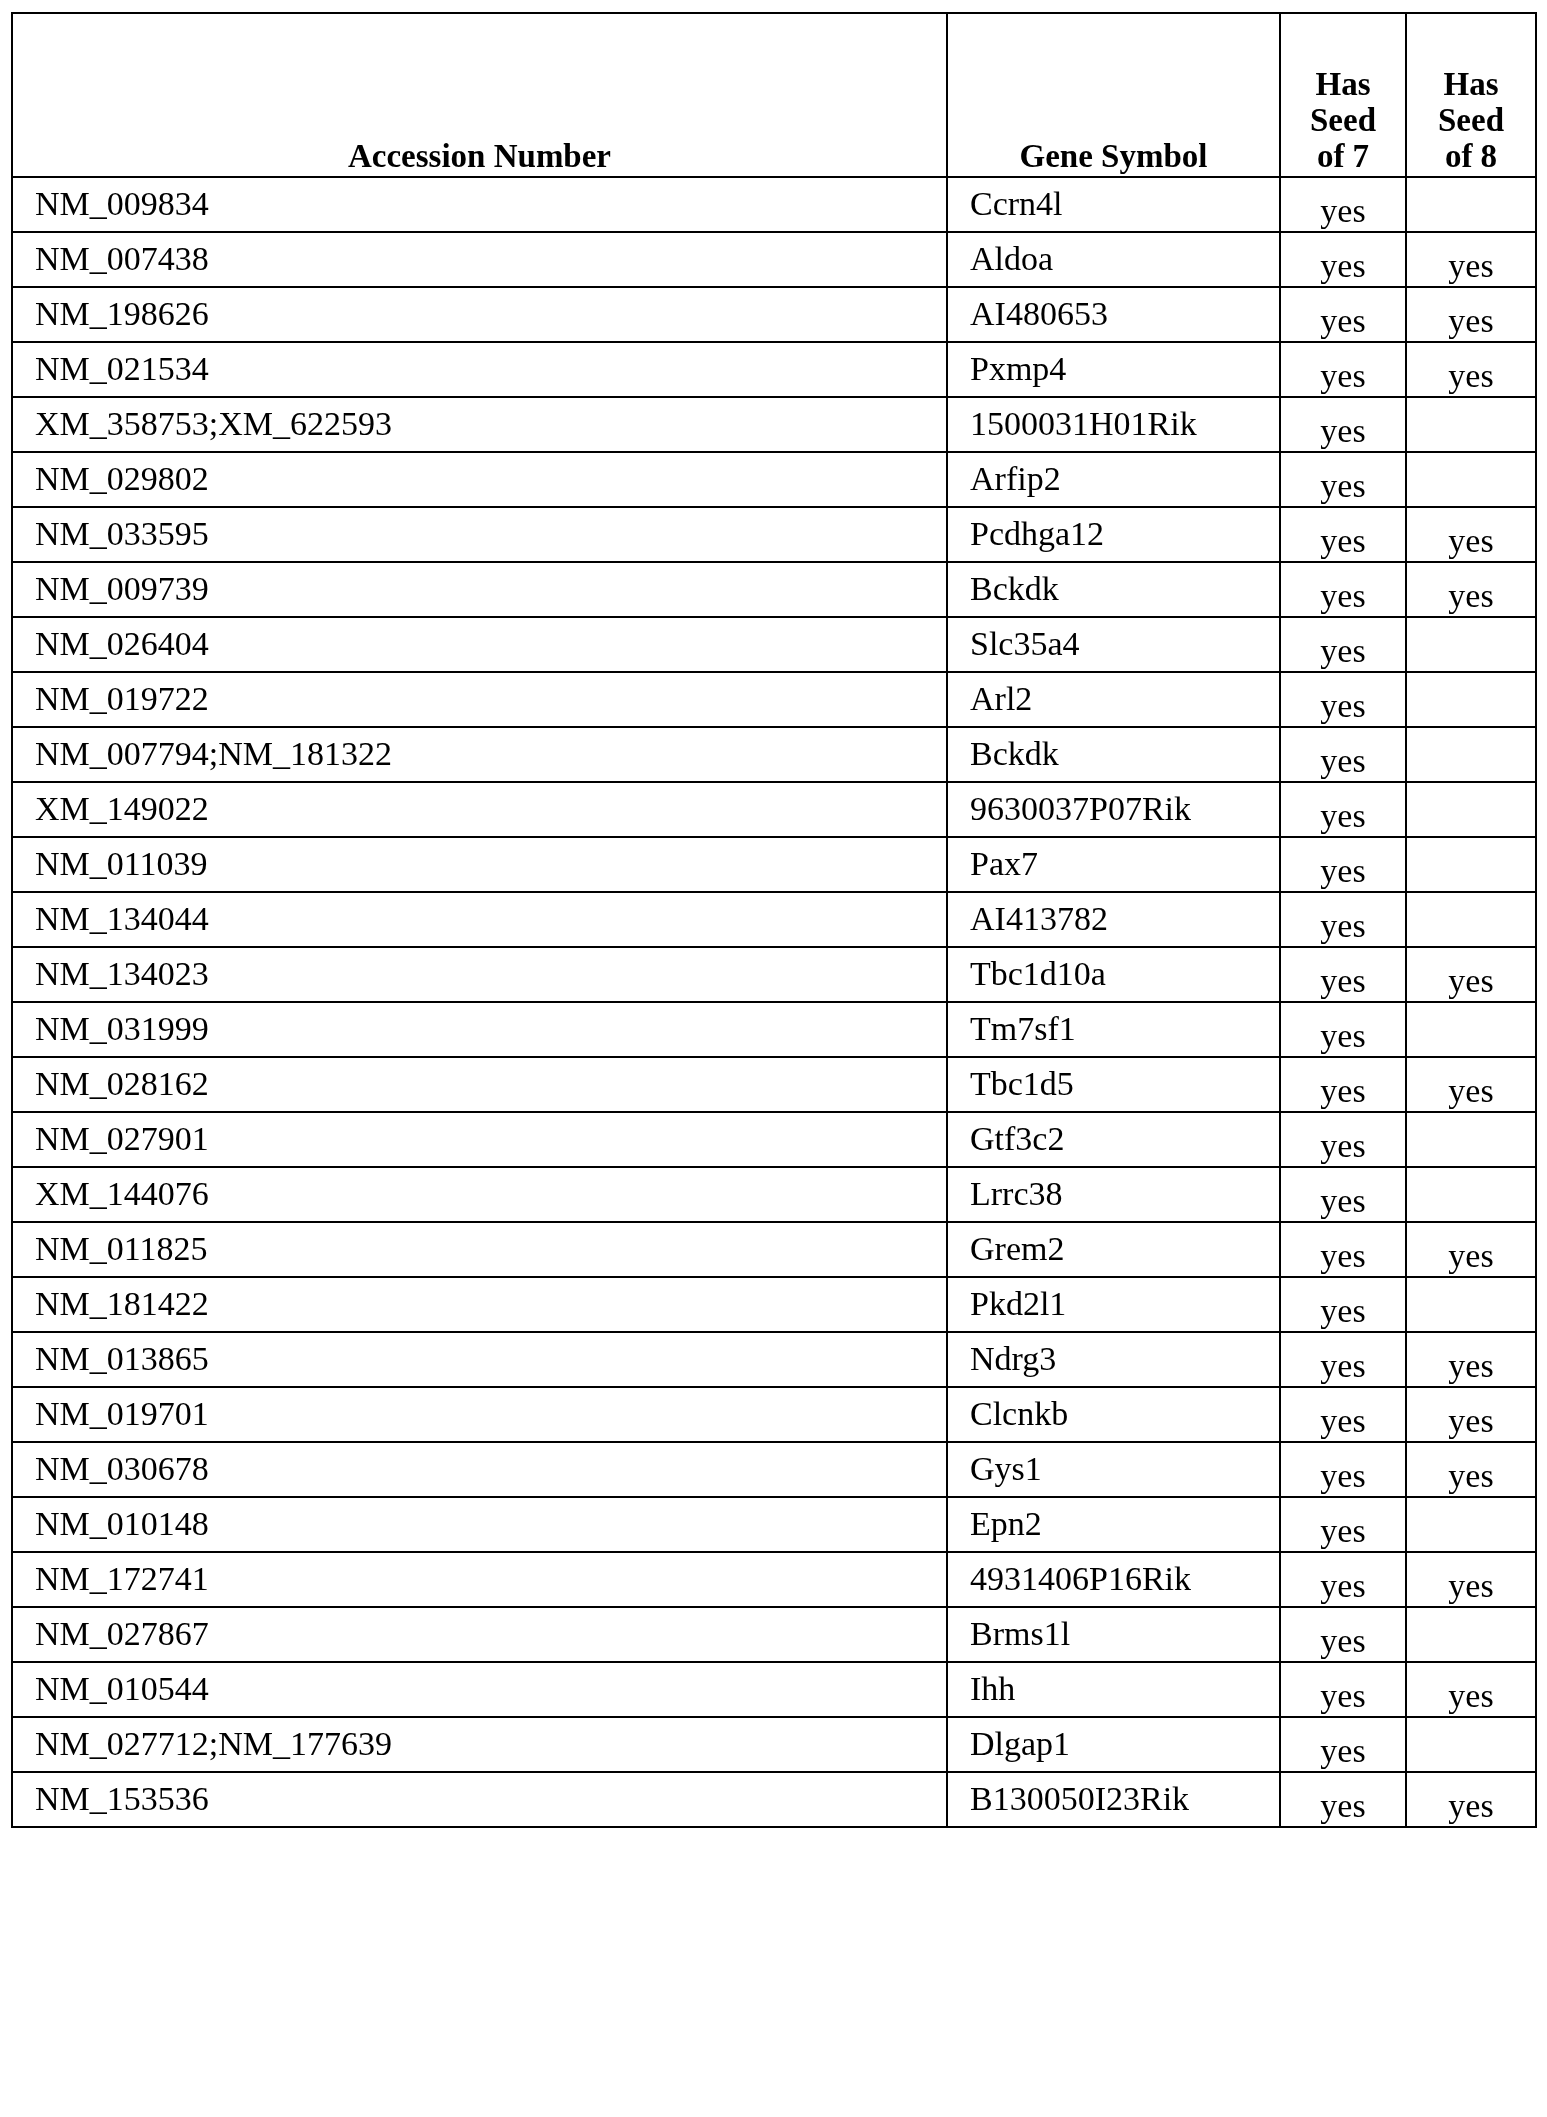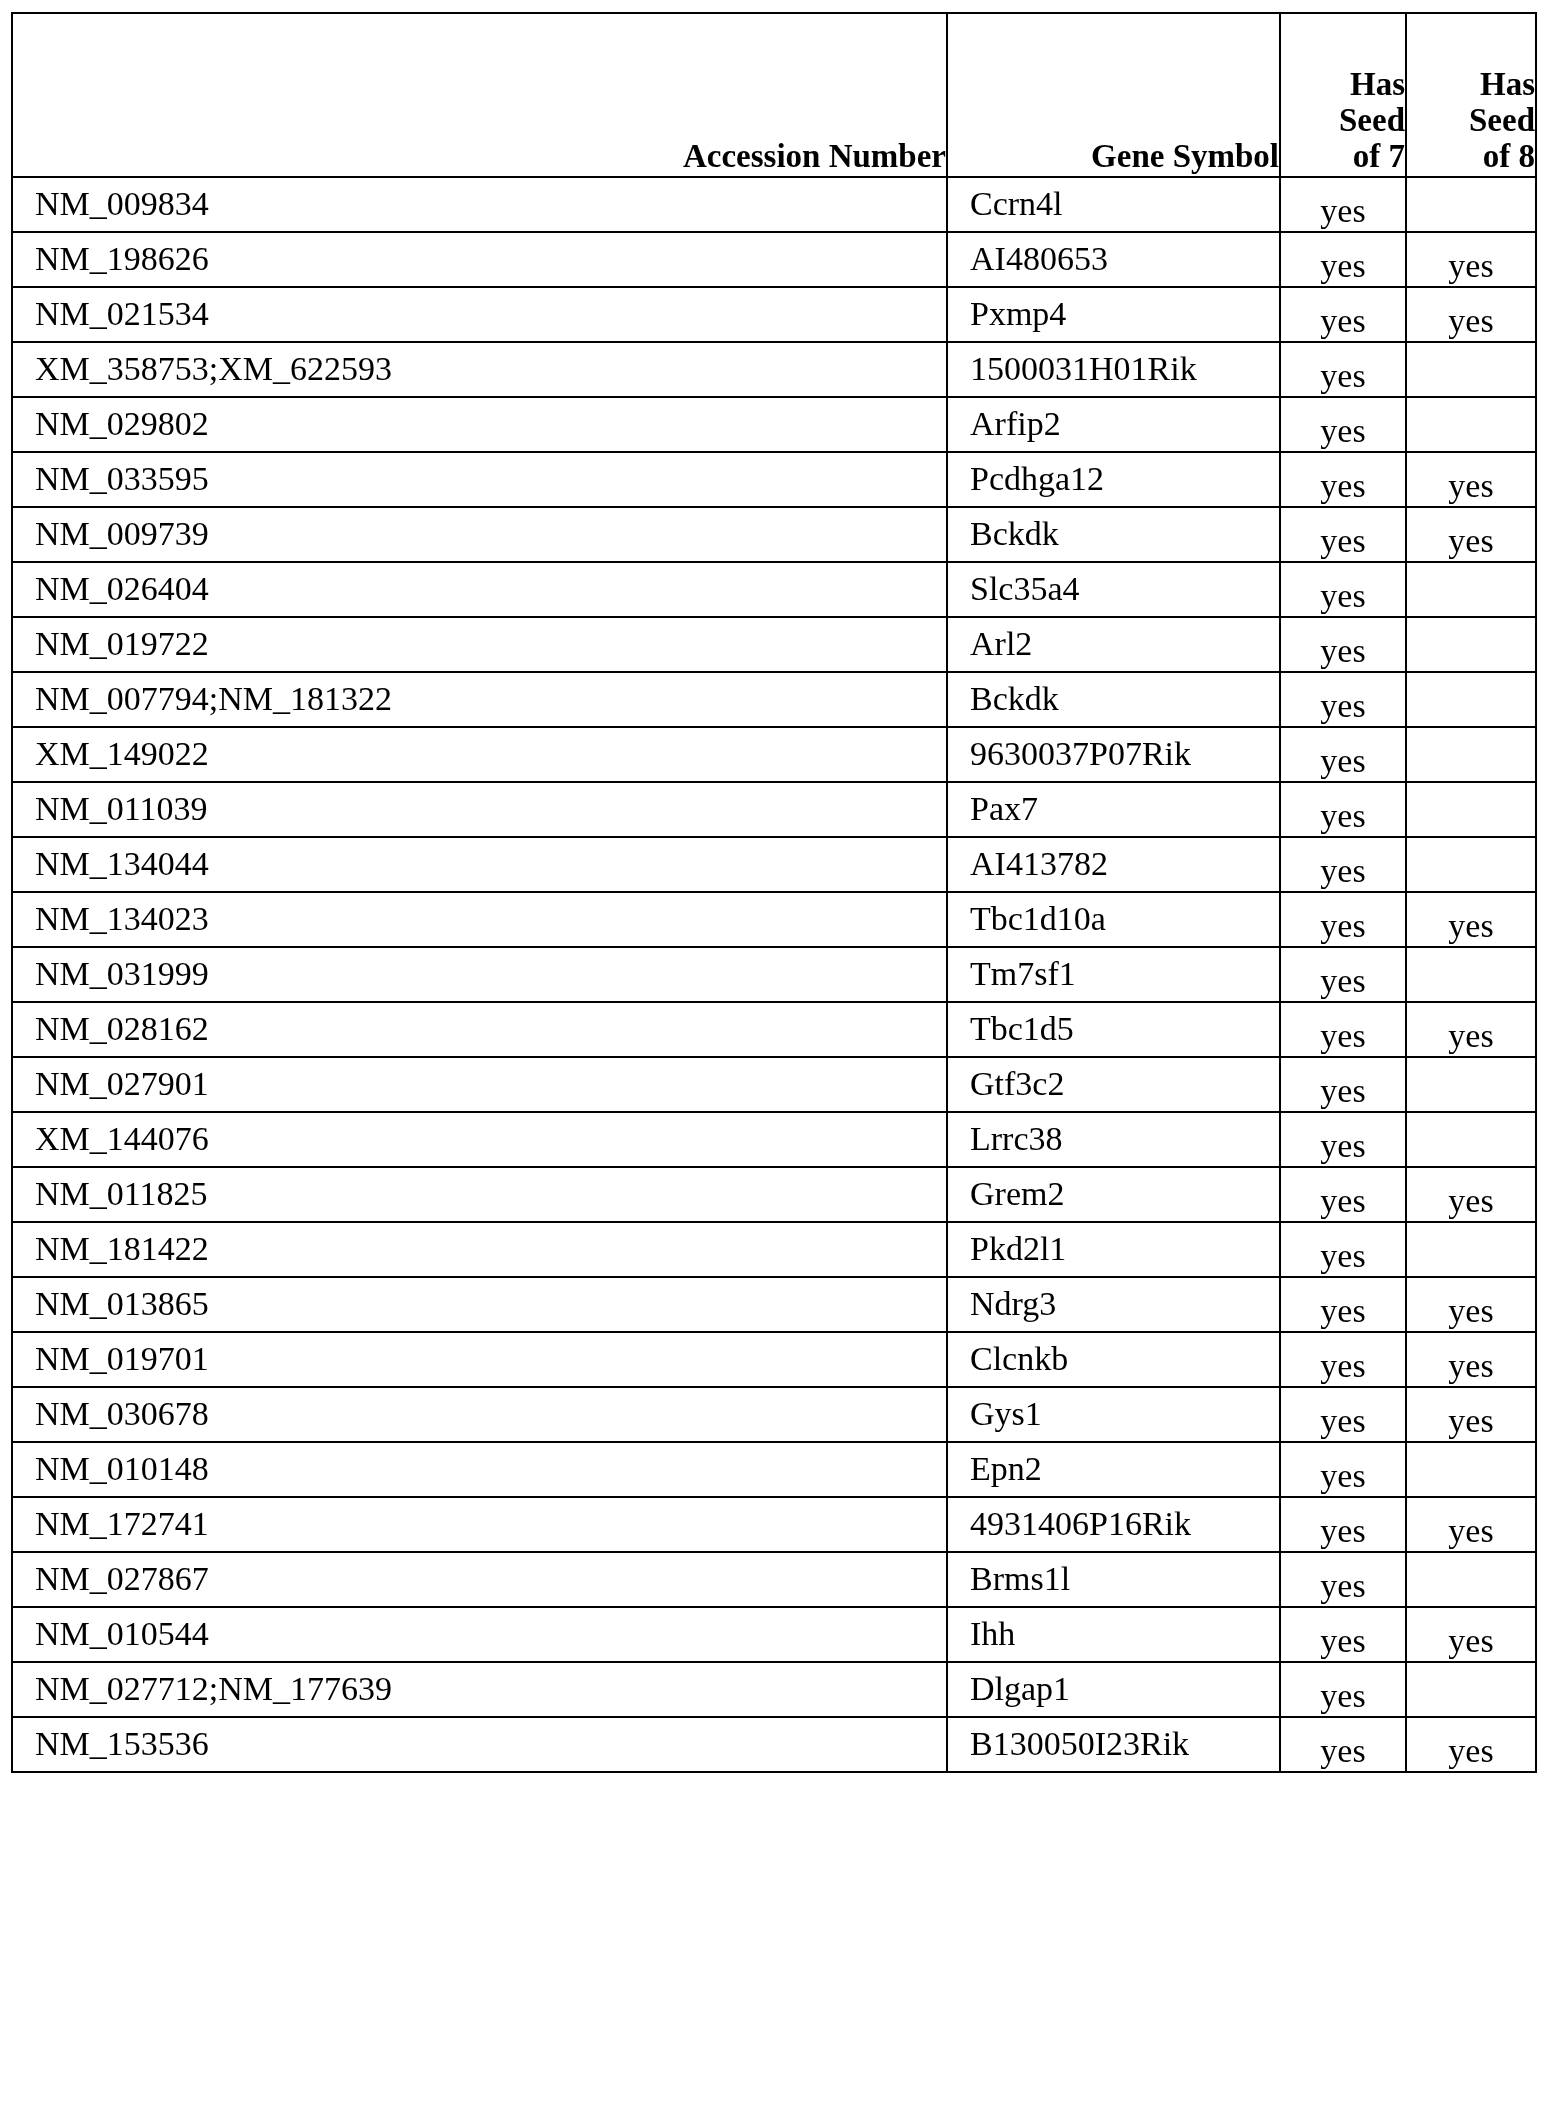--- a/index.html
+++ b/index.html
@@ -32,21 +32,21 @@
       border: 2px solid #000000;
       padding: 0;
       overflow: hidden;
       white-space: nowrap;
     }
     table.gene-table th {
       height: 160px;
       font-weight: bold;
       font-size: 33px;
       line-height: 36px;
-      text-align: right;
+      text-align: center;
       vertical-align: bottom;
       padding-bottom: 2px;
       white-space: normal;
     }
     table.gene-table th .hline {
       display: block;
     }
     table.gene-table td {
       height: 53px;
       font-size: 34px;
@@ -95,20 +95,26 @@
     </tr>
   </thead>
   <tbody id="table-body">
   <tr>
         <td class="acc">NM_009834</td>
         <td class="gene">Ccrn4l</td>
         <td class="seed">yes</td>
         <td class="seed"></td>
       </tr>
       <tr>
+        <td class="acc">NM_007438</td>
+        <td class="gene">Aldoa</td>
+        <td class="seed">yes</td>
+        <td class="seed">yes</td>
+      </tr>
+      <tr>
         <td class="acc">NM_198626</td>
         <td class="gene">AI480653</td>
         <td class="seed">yes</td>
         <td class="seed">yes</td>
       </tr>
       <tr>
         <td class="acc">NM_021534</td>
         <td class="gene">Pxmp4</td>
         <td class="seed">yes</td>
         <td class="seed">yes</td>

